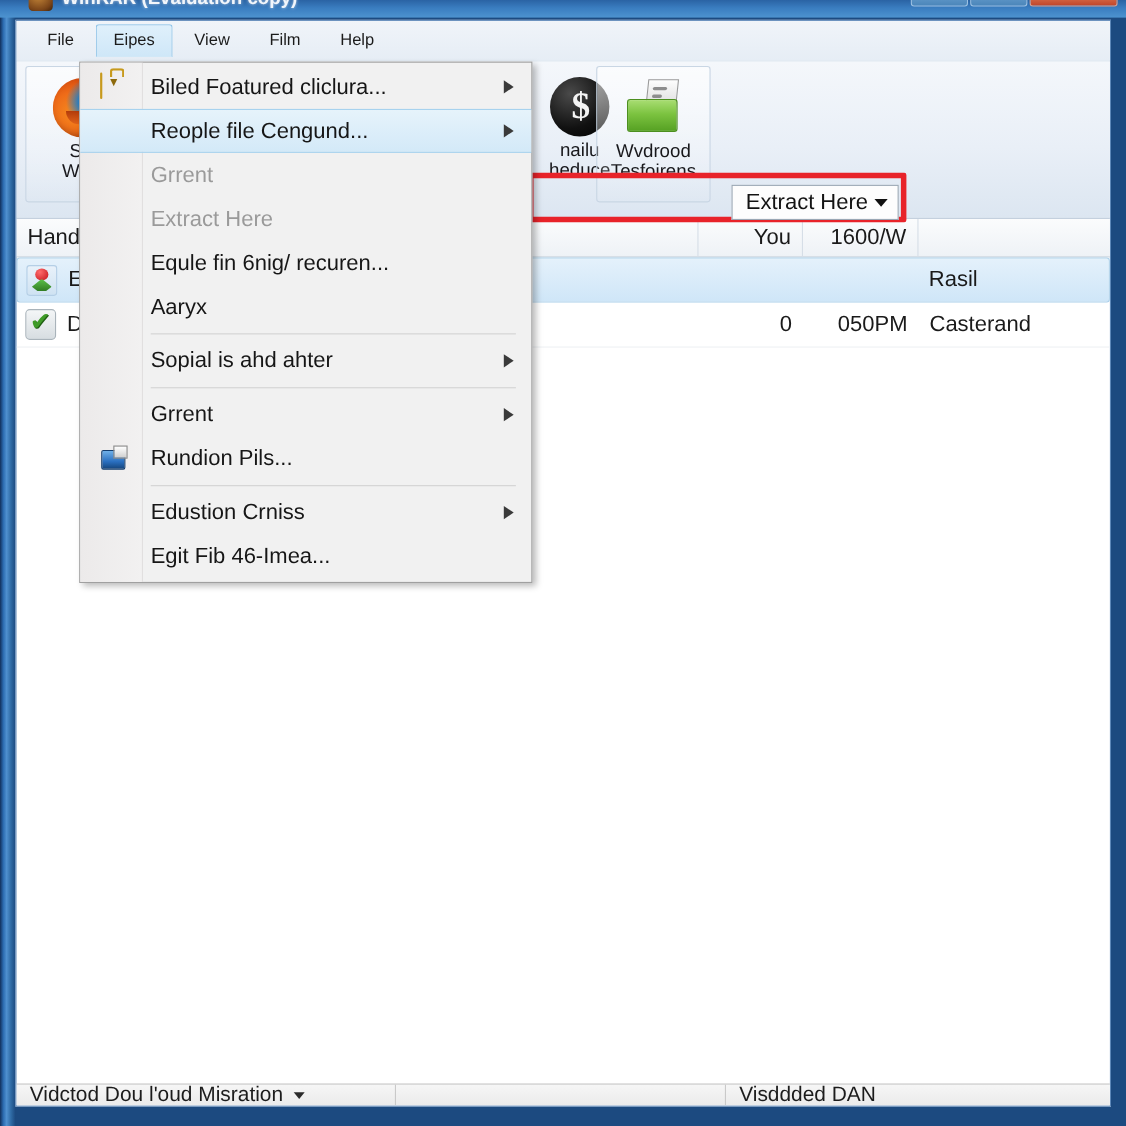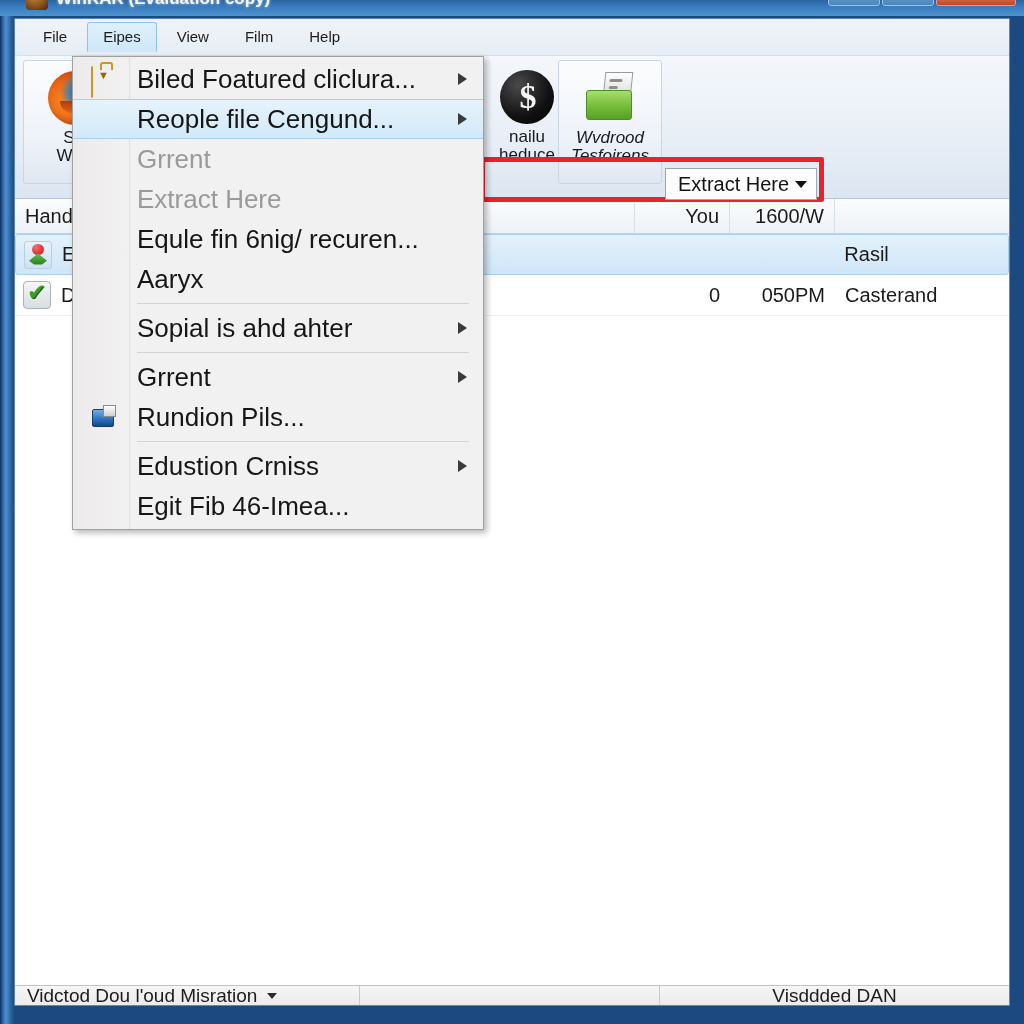--- a/index.html
+++ b/index.html
@@ -227,21 +227,21 @@
     z-index: 20; padding: 2px 0 3px 0;
   }
   #dropdown .gutter {
     position: absolute; left: 0; top: 0; bottom: 0; width: 57px;
     background: linear-gradient(to right, #eceaea 0%, #f2f1f1 100%);
     border-right: 1px solid #e1dfdf;
   }
   .mi {
     position: relative; display: flex; align-items: center;
     height: 40px; padding-left: 64px; padding-right: 0;
-    font-size: 26px; color: #161616; white-space: nowrap; z-index: 2;
+    font-size: 20px; color: #161616; white-space: nowrap; z-index: 2;
   }
   .mi.disabled { color: #9a9a9a; }
   .mi.highlighted {
     background: linear-gradient(to bottom, #e6f3fb 0%, #d3e9f8 100%);
     border: 1px solid #a7d2ee; border-left: 0; border-right: 0;
     margin: 0; height: 40px;
   }
   .mi .arrow {
     position: absolute; right: 16px; top: 50%; transform: translateY(-50%);
     width: 0; height: 0; border-top: 6px solid transparent;
@@ -335,21 +335,21 @@
       </div>
 
       <div class="tb-group" style="left:460px;">
         <div class="tb-icon">
           <div class="icon-dollar">$</div>
         </div>
         <div class="tb-label">nailu</div>
         <div class="tb-label">heduce</div>
       </div>
 
-      <div class="tb-group boxed" style="left:543px;font-style:italic;">
+      <div class="tb-group boxed" style="left:527px;">
         <div class="tb-icon">
           <div class="icon-greenbox">
               <div class="paper"></div>
               <div class="box"></div>
             </div>
         </div>
         <div class="tb-label">Wvdrood</div>
         <div class="tb-label">Tesfoirens</div>
       </div>
 
@@ -453,19 +453,19 @@
     </div>
 
     <div id="status-bar">
       <div class="sb-pane" style="width:345px;">
         <span>Vidctod Dou l'oud Misration</span>
         <span class="sb-caret"></span>
       </div>
       <div class="sb-pane" style="width:300px;">
         <span></span>
       </div>
-      <div class="sb-pane" style="flex:1; border-right:0;justify-content:center;">
+      <div class="sb-pane" style="flex:1; border-right:0;">
         <span>Visddded DAN</span>
       </div>
     </div>
 
   </div>
 </div>
 
 </body></html>

